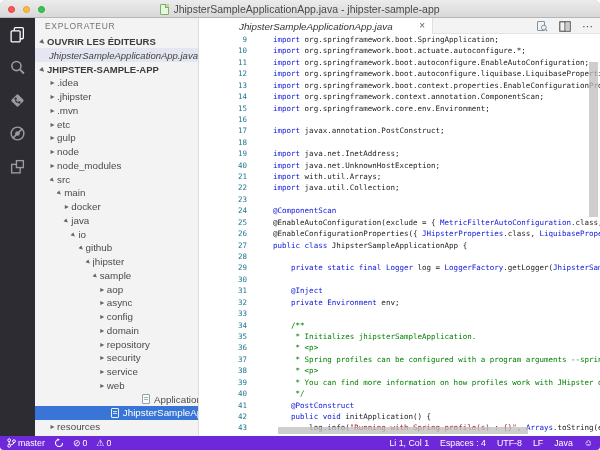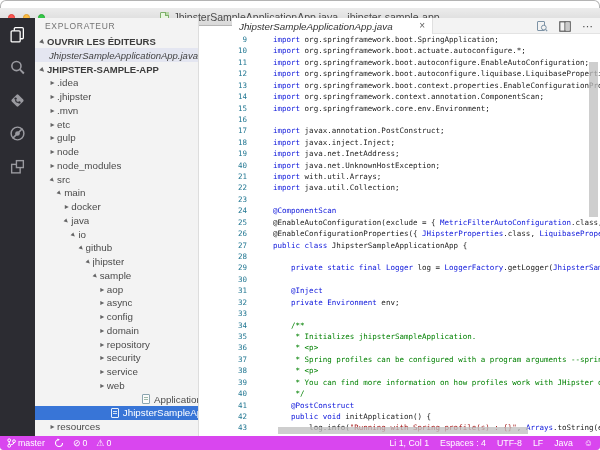--- a/index.html
+++ b/index.html
@@ -1,20 +1,20 @@
 <!DOCTYPE html>
 <html><head>
 <meta charset="utf-8">
 <style>
   * { margin:0; padding:0; box-sizing:border-box; }
   html,body { width:600px; height:450px; background:#ffffff; font-family:"Liberation Sans", sans-serif; overflow:hidden; }
   #window { position:absolute; left:0; top:0; width:600px; height:450px; border-radius:6px 6px 4px 4px; overflow:hidden; background:#fff; box-shadow:0 0 0 1px #b4b4b4 inset; }
 
   
-  #titlebar { position:absolute; left:0; top:8px; width:600px; height:18px; background:linear-gradient(#ececec,#d8d8d8); border-bottom:1px solid #b6b6b6; }
+  #titlebar { position:absolute; left:0; top:0; width:600px; height:18px; background:linear-gradient(#ececec,#d8d8d8); border-bottom:1px solid #b6b6b6; }
   .traffic { position:absolute; top:6px; width:7px; height:7px; border-radius:50%; }
   #tl-close{ left:8px;  background:#fc5753; border:0.5px solid #df3e37;}
   #tl-min  { left:23px; background:#fdbc40; border:0.5px solid #de9f34;}
   #tl-zoom { left:38px; background:#33c748; border:0.5px solid #27aa35;}
   #title-center { position:absolute; left:0; right:0; top:0; height:18px; display:flex; align-items:center; justify-content:center; gap:4px; }
   #title-text { font-size:10.5px; color:#4a4a4a; }
   .doc-ico { width:9px; height:11px; position:relative; background:#e8f5e0; border:1px solid #7cb06a; border-radius:1px; }
   .doc-ico:after { content:""; position:absolute; right:-1px; top:-1px; width:3px; height:3px; background:#b9d8a9; border-left:1px solid #7cb06a; border-bottom:1px solid #7cb06a; }
 
   
@@ -52,21 +52,21 @@
   #editor { position:absolute; left:232px; top:34px; width:368px; height:402px; background:#ffffff; overflow:hidden; }
   .code-row { display:flex; height:11.43px; line-height:11.43px; font-family:"DejaVu Sans Mono", monospace; font-size:7.5px; white-space:pre; }
   .ln { flex:0 0 22px; text-align:right; color:#237893; padding-right:7px; }
   .cl { padding-left:8px;margin-left:11px; }
   .tk-k{ color:#0a13da; } .tk-d{ color:#1b1b1b; } .tk-c{ color:#008000; } .tk-s{ color:#a31515; }
 
   #vscrollbar { position:absolute; left:589px; top:62px; width:9px; height:155px; background:#bdbdbd; opacity:0.75; cursor:pointer; }
   #hscrollbar { position:absolute; left:278px; top:427px; width:250px; height:7px; background:#bdbdbd; opacity:0.75; cursor:pointer; }
 
   
-  #statusbar { position:absolute; left:0; top:436px; width:600px; height:14px; background:#d946ef; color:#ffffff; display:flex; align-items:center; font-size:8.8px; padding:0 7px; }
+  #statusbar { position:absolute; left:0; top:436px; width:600px; height:14px; background:#6d28d9; color:#ffffff; display:flex; align-items:center; font-size:8.8px; padding:0 7px; }
   .sb-item { display:flex; align-items:center; gap:2px; margin-right:9px; cursor:pointer; white-space:nowrap; }
   #sb-right { margin-left:auto; display:flex; align-items:center; }
   #sb-right .sb-item { margin-right:0; margin-left:11px; }
   .sb-glyph { font-size:9px; line-height:9px; }
 </style>
 </head>
 <body>
 
 <div id="window">
 
@@ -267,21 +267,21 @@
   <div id="editor">
       <div class="code-row"><span class="ln">9</span><span class="cl"><span class="tk-k">import</span><span class="tk-d"> org.springframework.boot.SpringApplication;</span></span></div>
       <div class="code-row"><span class="ln">10</span><span class="cl"><span class="tk-k">import</span><span class="tk-d"> org.springframework.boot.actuate.autoconfigure.*;</span></span></div>
       <div class="code-row"><span class="ln">11</span><span class="cl"><span class="tk-k">import</span><span class="tk-d"> org.springframework.boot.autoconfigure.EnableAutoConfiguration;</span></span></div>
       <div class="code-row"><span class="ln">12</span><span class="cl"><span class="tk-k">import</span><span class="tk-d"> org.springframework.boot.autoconfigure.liquibase.LiquibaseProperties;</span></span></div>
       <div class="code-row"><span class="ln">13</span><span class="cl"><span class="tk-k">import</span><span class="tk-d"> org.springframework.boot.context.properties.EnableConfigurationProperties;</span></span></div>
       <div class="code-row"><span class="ln">14</span><span class="cl"><span class="tk-k">import</span><span class="tk-d"> org.springframework.context.annotation.ComponentScan;</span></span></div>
       <div class="code-row"><span class="ln">15</span><span class="cl"><span class="tk-k">import</span><span class="tk-d"> org.springframework.core.env.Environment;</span></span></div>
       <div class="code-row"><span class="ln">16</span><span class="cl"></span></div>
       <div class="code-row"><span class="ln">17</span><span class="cl"><span class="tk-k">import</span><span class="tk-d"> javax.annotation.PostConstruct;</span></span></div>
-      <div class="code-row"><span class="ln">18</span><span class="cl"><span class="tk-k">import</span><span class="tk-d"> javax.inject.Inject;</span></span></div>
+      <div class="code-row"><span class="ln">18</span></div>
       <div class="code-row"><span class="ln">19</span><span class="cl"><span class="tk-k">import</span><span class="tk-d"> java.net.InetAddress;</span></span></div>
       <div class="code-row"><span class="ln">40</span><span class="cl"><span class="tk-k">import</span><span class="tk-d"> java.net.UnknownHostException;</span></span></div>
       <div class="code-row"><span class="ln">21</span><span class="cl"><span class="tk-k">import</span><span class="tk-d"> with.util.Arrays;</span></span></div>
       <div class="code-row"><span class="ln">22</span><span class="cl"><span class="tk-k">import</span><span class="tk-d"> java.util.Collection;</span></span></div>
       <div class="code-row"><span class="ln">23</span><span class="cl"></span></div>
       <div class="code-row"><span class="ln">24</span><span class="cl"><span class="tk-k">@ComponentScan</span></span></div>
       <div class="code-row"><span class="ln">25</span><span class="cl"><span class="tk-d">@EnableAutoConfiguration(exclude = { </span><span class="tk-k">MetricFilterAutoConfiguration</span><span class="tk-d">.class, </span><span class="tk-k">MetricRepositoryAutoConfiguration</span></span></div>
       <div class="code-row"><span class="ln">26</span><span class="cl"><span class="tk-d">@EnableConfigurationProperties({ </span><span class="tk-k">JHipsterProperties</span><span class="tk-d">.class, </span><span class="tk-k">LiquibaseProperties</span></span></div>
       <div class="code-row"><span class="ln">27</span><span class="cl"><span class="tk-k">public class</span><span class="tk-d"> JhipsterSampleApplicationApp {</span></span></div>
       <div class="code-row"><span class="ln">28</span><span class="cl"></span></div>

